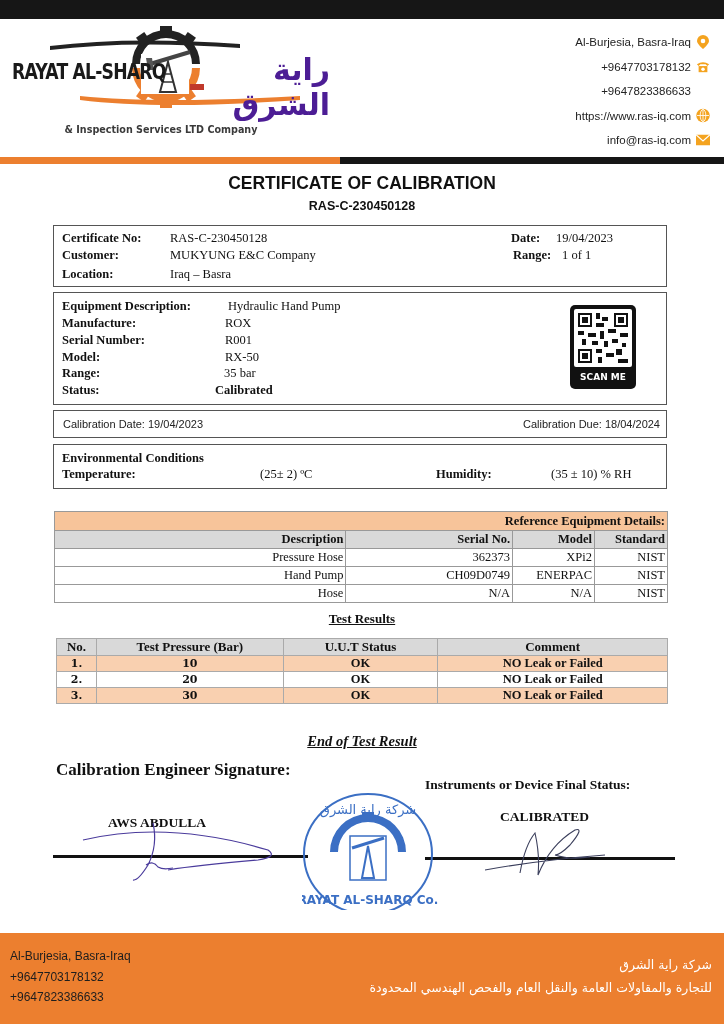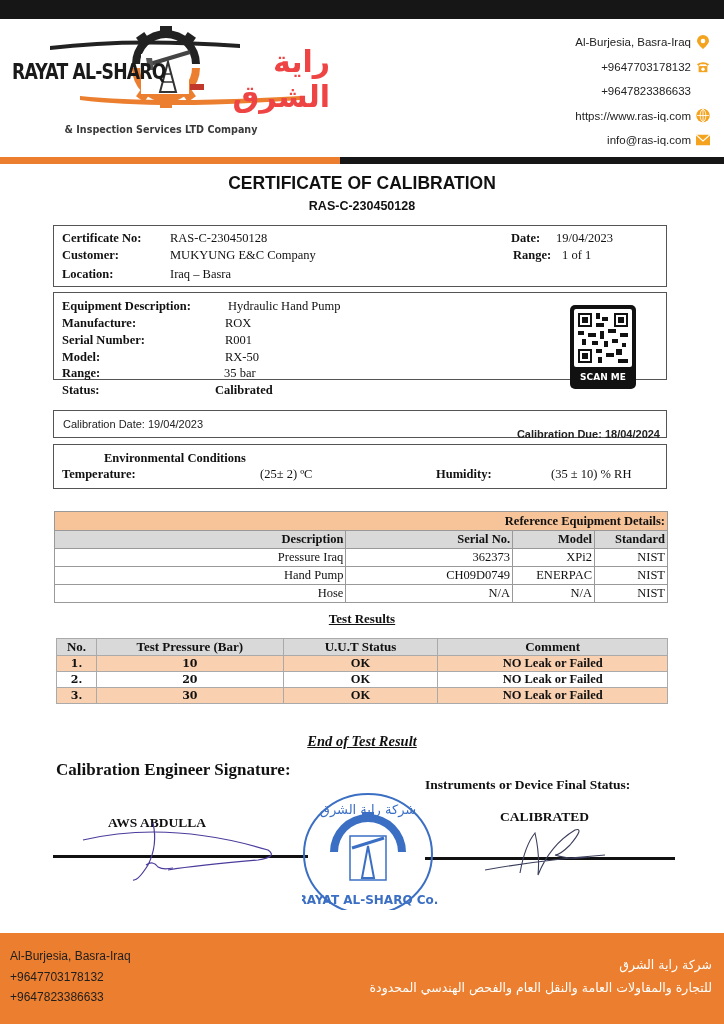--- a/index.html
+++ b/index.html
@@ -6,22 +6,22 @@
   html, body { width: 724px; height: 1024px; background: #ffffff; overflow: hidden; }
   body { position: relative; font-family: "Liberation Serif", serif; color: #111; }
 
   .top-bar { position: absolute; left: 0; top: 0; width: 724px; height: 19px; background: #161616; }
 
   
   .logo { position: absolute; left: 10px; top: 24px; width: 320px; height: 100px; }
   .logo-svg { position: absolute; left: 0; top: 0; }
   .logo-en { position: absolute; left: 2px; top: 36px; font-family: "DejaVu Sans", sans-serif; font-weight: bold;
     font-size: 21px; letter-spacing: -1px; transform: scaleX(0.82); transform-origin: left center; color: #1a1a1a; }
-  .logo-ar { position: absolute; left: 198px; top: 20px; font-family: "DejaVu Sans", sans-serif; font-weight: bold;
-    font-size: 30px; color: #ef4444; direction: rtl; }
+  .logo-ar { position: absolute; left: 198px; top: 28px; font-family: "DejaVu Sans", sans-serif; font-weight: bold;
+    font-size: 30px; color: #4c1d95; direction: rtl; }
   .tagline { position: absolute; left: 0; top: 123px; width: 322px; text-align: center;
     font-family: "DejaVu Sans", sans-serif; font-size: 9.6px; line-height: 14px; color: #3a3a3a; font-weight: bold; }
 
   
   .contact { position: absolute; right: 14px; top: 30px; text-align: right;
     font-family: "Liberation Sans", sans-serif; font-size: 11.5px; color: #222; }
   .contact-row { height: 24.5px; display: flex; justify-content: flex-end; align-items: center; gap: 5px; }
   .cicon { width: 14px; height: 14px; display: inline-flex; align-items: center; justify-content: center; }
   .cicon.empty { width: 14px; }
 
@@ -34,21 +34,21 @@
   .subtitle { position: absolute; left: 0; width: 724px; top: 199px; text-align: center;
     font-family: "Liberation Sans", sans-serif; font-weight: bold; font-size: 12.5px; color: #111; }
 
   .box { position: absolute; left: 53px; width: 614px; border: 1.5px solid #555; background: #fff; }
   .kv { position: absolute; font-size: 12.5px; line-height: 17px; white-space: nowrap; }
   .kv b { font-weight: bold; }
 
   
   .box1 { top: 225px; height: 62px; }
   
-  .box2 { top: 292px; height: 88px; }
+  .box2 { top: 292px; height: 113px; }
   .qr { position: absolute; right: 30px; top: 12px; width: 66px; height: 84px; background: #111; border-radius: 5px; padding: 4px; }
   .qr-inner { width: 58px; height: 58px; background: #fff; border-radius: 2px; }
   .qr-text { color: #fff; font-family: "DejaVu Sans", sans-serif; font-size: 9px; font-weight: bold; text-align: center; margin-top: 5px; }
 
   
   .box3 { top: 410px; height: 28px; font-family: "Liberation Sans", sans-serif; font-size: 11px; color: #222; }
   
   .box4 { top: 444px; height: 45px; }
 
   
@@ -236,28 +236,28 @@
     </div>
     <div class="qr-text">SCAN ME</div>
   </div>
 </div>
 
 <div class="box box3">
   <div class="kv" style="left:9px; top:5px; font-size:11px;">
     <span>Calibration Date:</span>
     <span>19/04/2023</span>
   </div>
-  <div class="kv" style="right:6px; top:15px; font-size:11px;font-weight:bold;">
+  <div class="kv" style="right:6px; top:5px; font-size:11px;">
     <span>Calibration Due:</span>
     <span>18/04/2024</span>
   </div>
 </div>
 
 <div class="box box4">
-  <div class="kv" style="left:8px; top:5px;margin-left:42px;"><b>Environmental Conditions</b></div>
+  <div class="kv" style="left:8px; top:5px;"><b>Environmental Conditions</b></div>
   <div class="kv" style="left:8px; top:21px;"><b>Temperature:</b></div>
   <div class="kv" style="left:206px; top:21px;">(25± 2) ºC</div>
   <div class="kv" style="left:382px; top:21px;"><b>Humidity:</b></div>
   <div class="kv" style="left:497px; top:21px;">(35 ± 10) % RH</div>
 </div>
 
 <table class="ref-table">
   <colgroup>
       <col style="width:292px">
       <col style="width:167px">
@@ -268,21 +268,21 @@
       <tr>
         <td class="cap" colspan="4">Reference Equipment Details:</td>
       </tr>
   <tr>
     <th>Description</th>
     <th>Serial No.</th>
     <th>Model</th>
     <th>Standard</th>
   </tr>
   <tr>
-    <td>Pressure Iraq</td>
+    <td>Pressure Hose</td>
     <td>362373</td>
     <td>XPi2</td>
     <td>NIST</td>
   </tr>
   <tr>
     <td>Hand Pump</td>
     <td>CH09D0749</td>
     <td>ENERPAC</td>
     <td>NIST</td>
   </tr>

